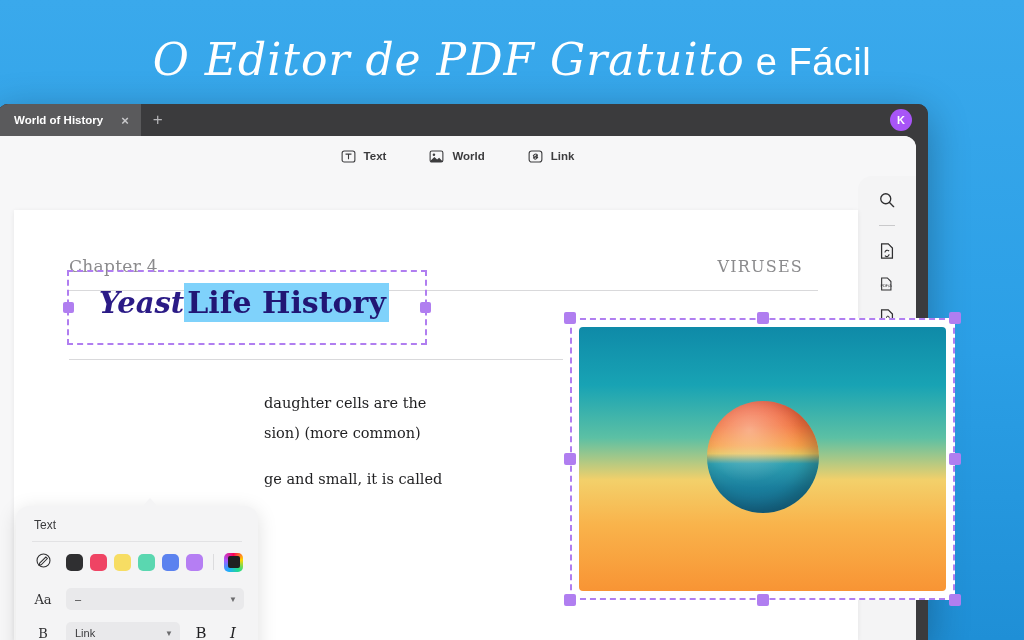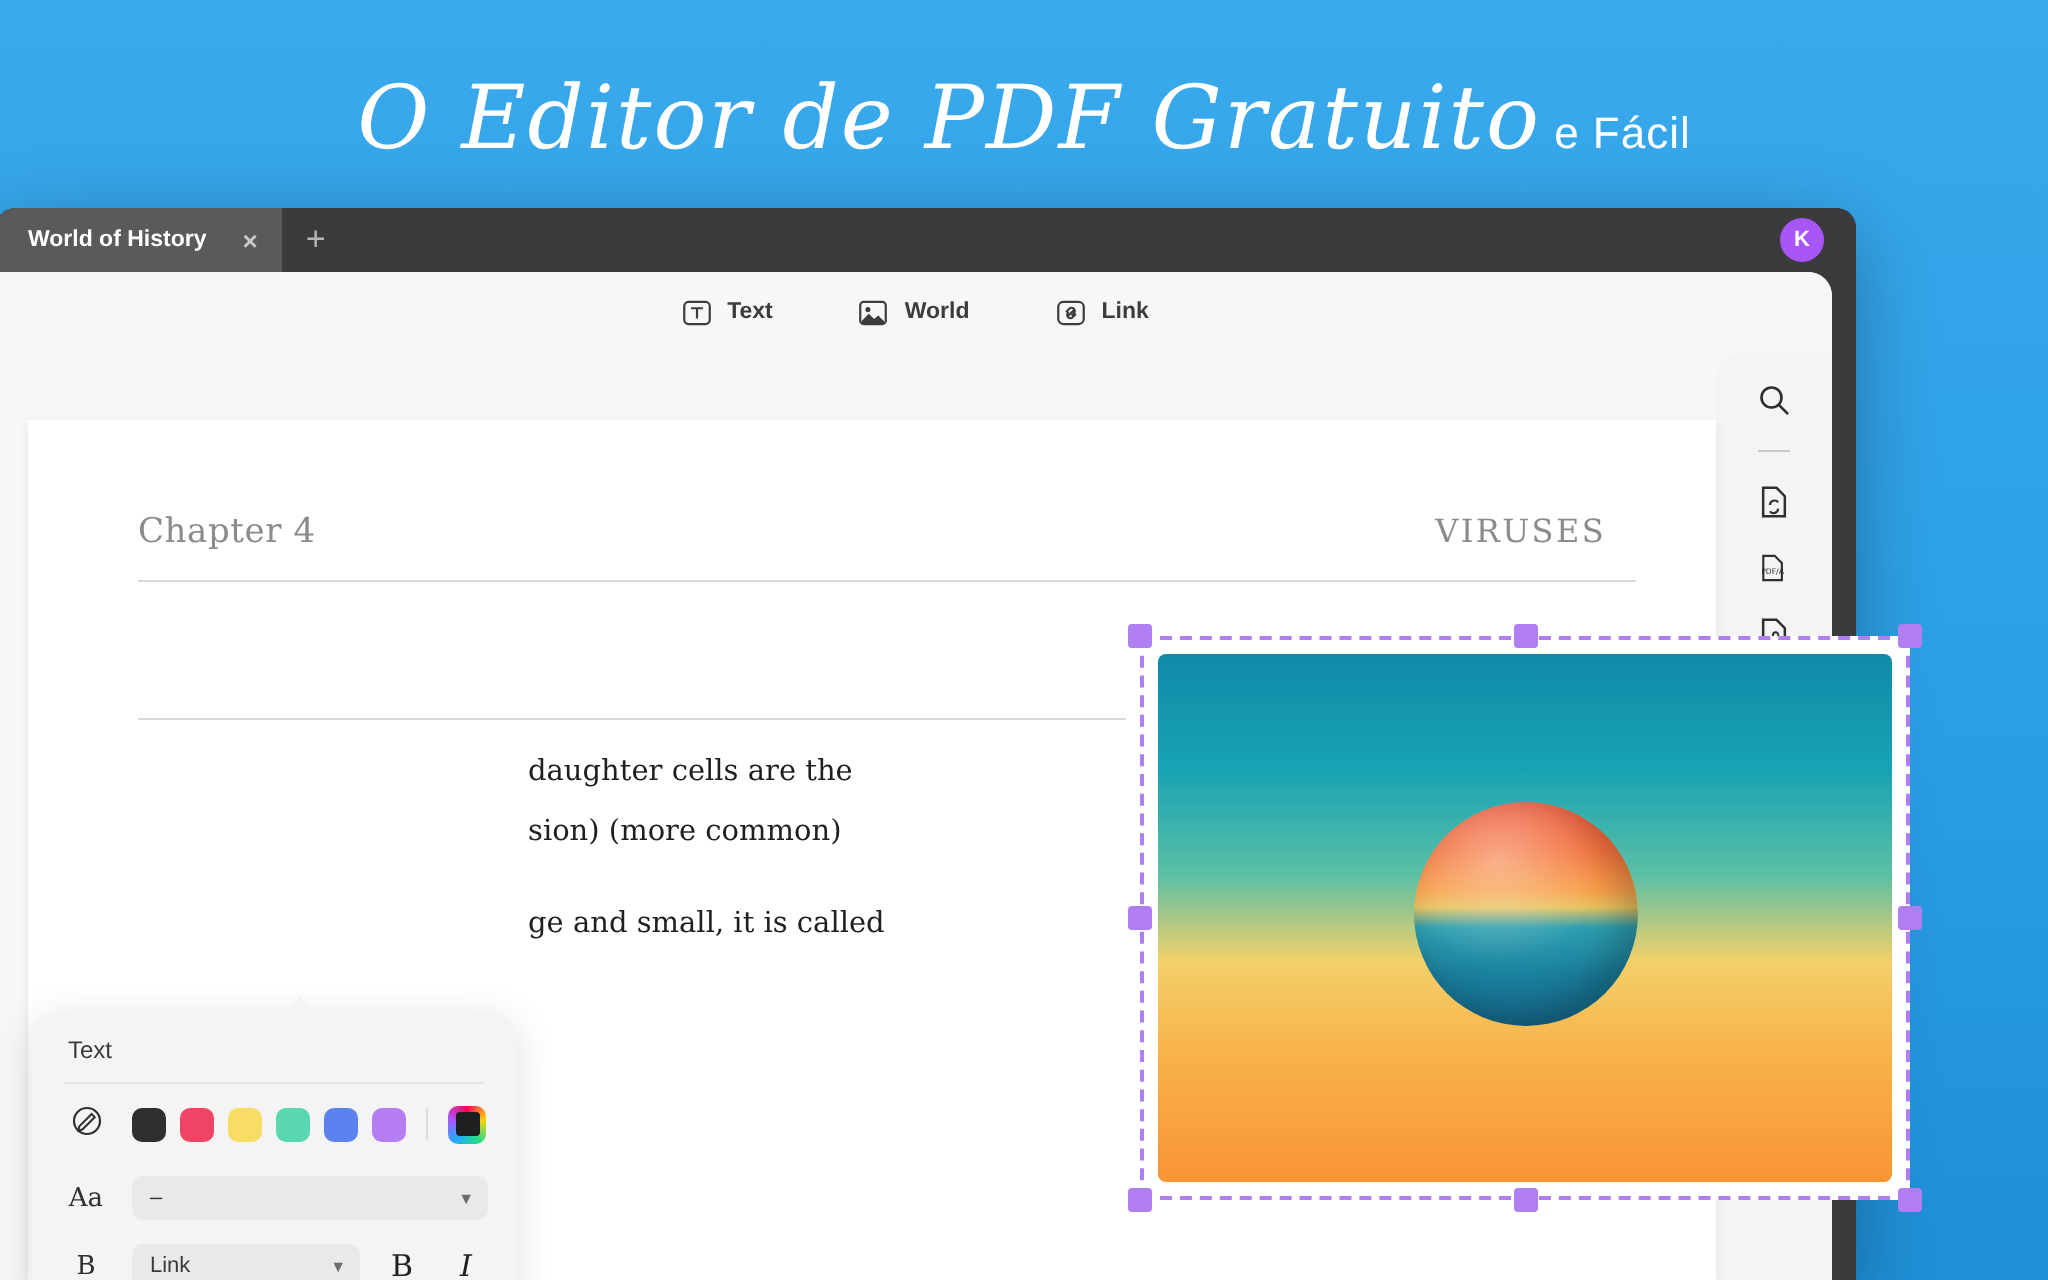--- a/index.html
+++ b/index.html
@@ -27,21 +27,21 @@
     font-family: "DejaVu Serif", serif;
     font-style: italic;
     font-weight: 400;
     font-size: 44px;
     letter-spacing: 1px;
     text-align: right;
   }
   .headline .plain {
     font-family: "Liberation Sans", sans-serif;
     font-weight: 400;
-    font-size: 22px;
+    font-size: 38px;
   }
 
   
   .window {
     position: absolute;
     left: -2px; top: 104px;
     width: 930px; height: 536px;
     background: #3b3b3d;
     border-radius: 10px 10px 0 0;
     box-shadow: 0 10px 40px rgba(0,0,0,.30);
@@ -190,21 +190,21 @@
     position: absolute;
     width: 11px; height: 11px;
     background: #b07ef0;
     border-radius: 2px;
   }
   .h-w { left: -6px; top: 50%; margin-top: -6px; }
   .h-e { right: -6px; top: 50%; margin-top: -6px; }
 
   
   .doc-body {
-    position: absolute; left: 55px; top: 161px; right: 50px;
+    position: absolute; left: 55px; top: 178px; right: 50px;
     font-family: "DejaVu Serif", serif;
     font-size: 14.5px;
     color: #1f1f21;
     line-height: 30px;
   }
   .doc-body p { margin-bottom: 16px; }
 
   
   .panel {
     position: absolute;
@@ -396,20 +396,27 @@
 
     <div class="page">
 
       <div class="doc-head">
         <span>Chapter 4</span>
         <span class="right">VIRUSES</span>
       </div>
       <div class="head-rule"></div>
       <div class="title-rule"></div>
 
+      <div class="title-sel">
+        <div class="title-text">
+          <span class="t-script">Yeast</span><span class="t-serif">Life History</span>
+        </div>
+        <div class="handle h-w"></div>
+        <div class="handle h-e"></div>
+      </div>
 
       <div class="doc-body">
         <p style="text-indent:195px">daughter cells are the</p>
         <p style="text-indent:195px;margin-top:-16px">sion) (more common)</p>
         <p style="text-indent:195px">ge and small, it is called</p>
       </div>
 
       <div class="panel" style="left:2px;top:296px">
         <div class="panel-arrow"></div>
         <div class="panel-title">Text</div>

